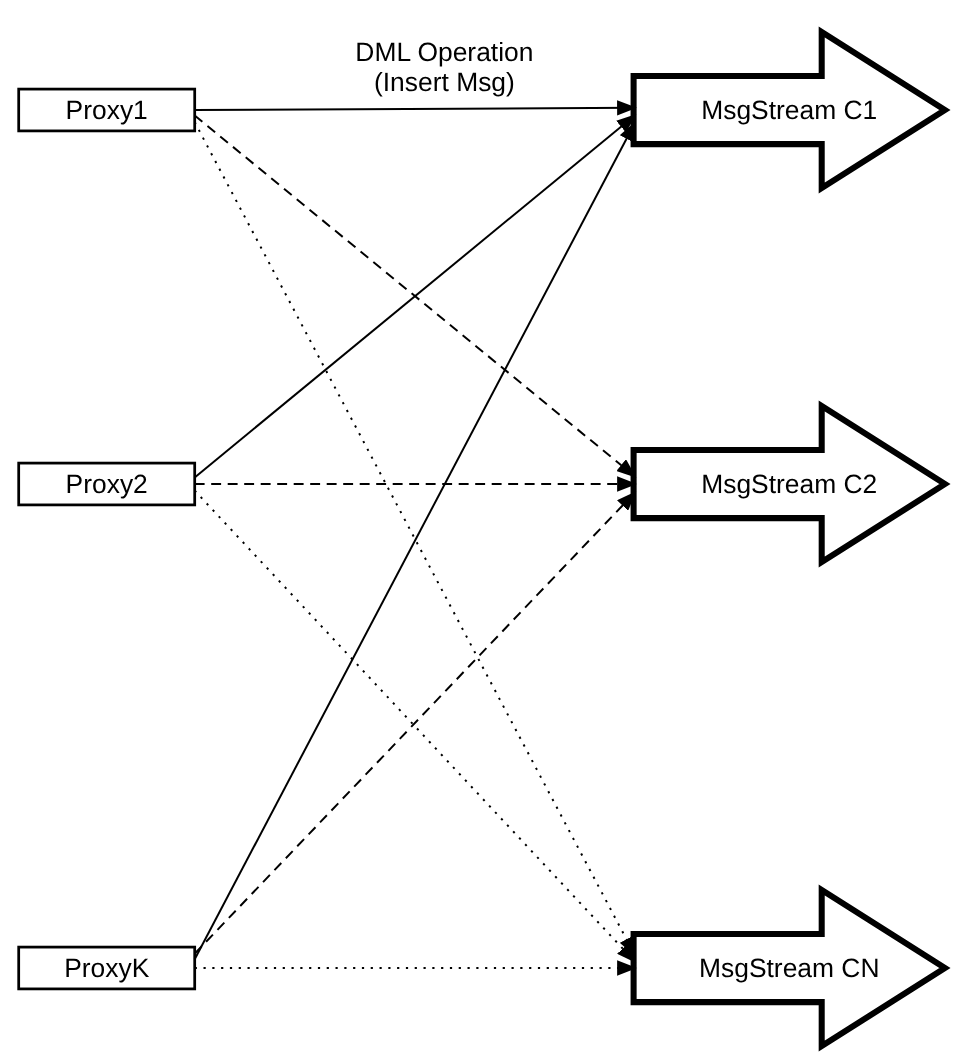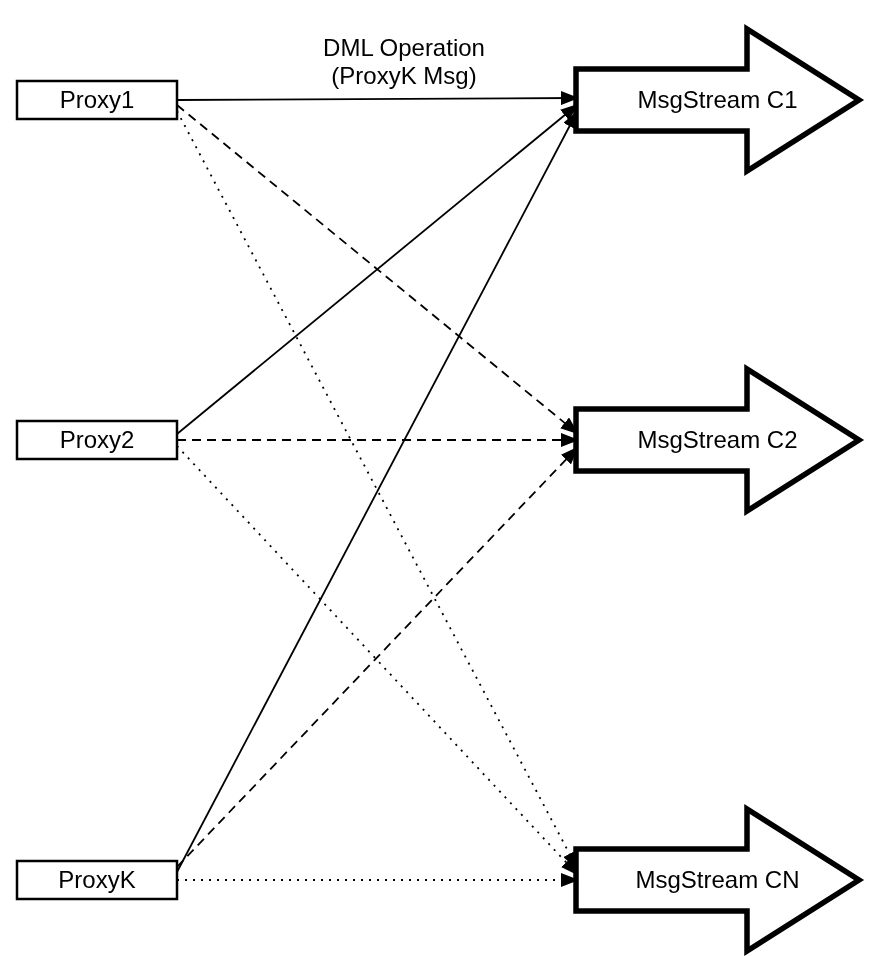--- a/index.html
+++ b/index.html
@@ -36,21 +36,21 @@
     font-family: "Liberation Sans", "DejaVu Sans", sans-serif;
     font-size: 24px;
   }
 </style>
 </head>
 <body>
 
 <div class="stage">
   <div class="title">
     <div>DML Operation</div>
-    <div>(ProxyK Msg)</div>
+    <div>(Insert Msg)</div>
   </div>
   <svg id="diagram" width="875" height="956" viewBox="0 0 875 956">
       <defs>
         <marker id="ah" markerUnits="userSpaceOnUse" markerWidth="18" markerHeight="14" refX="16" refY="7" orient="auto">
           <path d="M0,0 L18,7 L0,14 Z" fill="#000000"></path>
         </marker>
       </defs>
       <path d="M 576 57 L 747 57 L 747 17 L 859 88 L 747 159 L 747 119 L 576 119 Z" fill="#ffffff" stroke="#000000" stroke-width="5.5" stroke-linejoin="miter"></path>
       <text x="717.5" y="96" text-anchor="middle" fill="#000000">MsgStream C1</text>
       <path d="M 576 397 L 747 397 L 747 357 L 859 428 L 747 499 L 747 459 L 576 459 Z" fill="#ffffff" stroke="#000000" stroke-width="5.5" stroke-linejoin="miter"></path>

